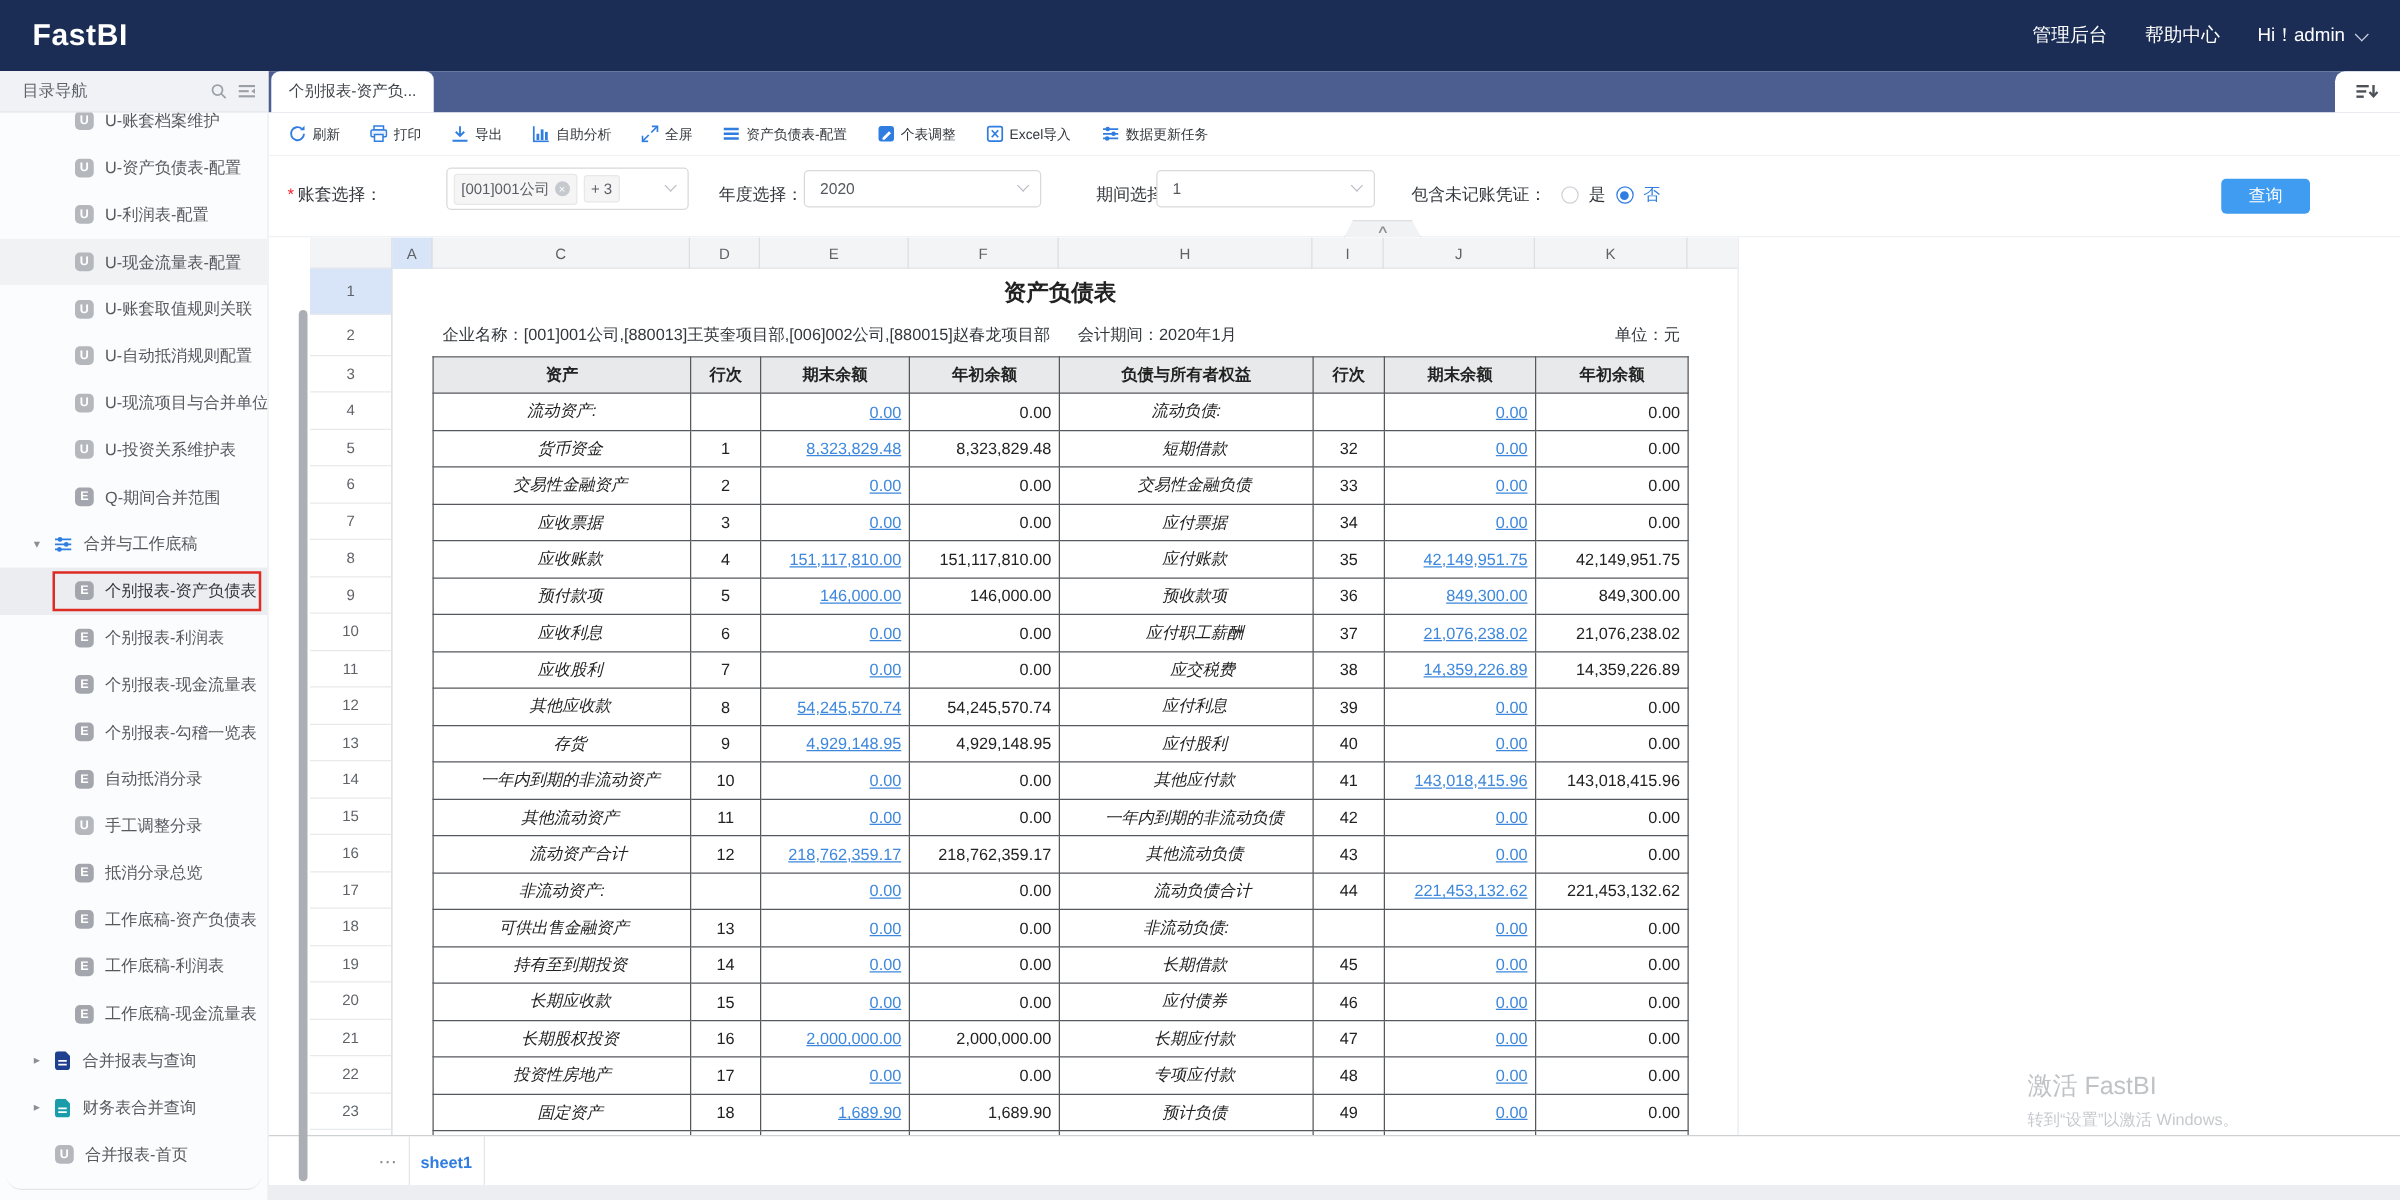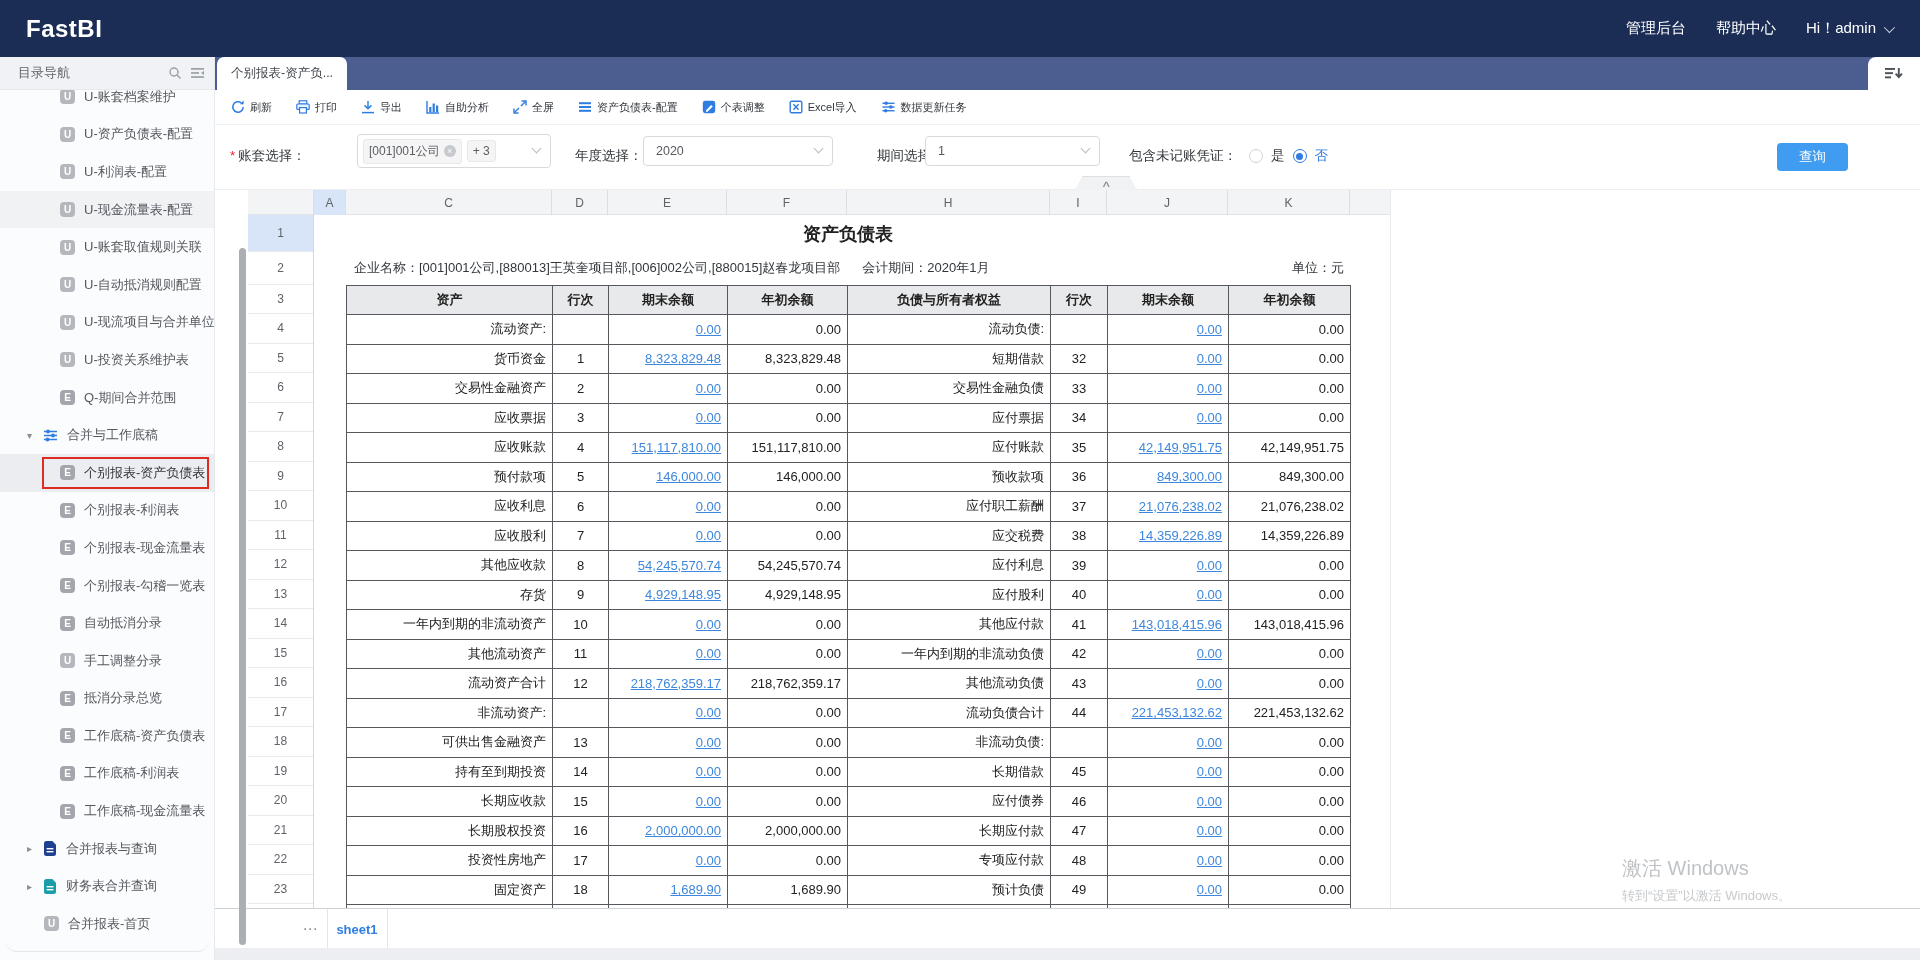--- a/index.html
+++ b/index.html
@@ -79,21 +79,21 @@
   .gcell.hl { background:#d8e5f8; }
   .edge-line { position:absolute; left:1175px; top:0; width:1px; height:718px; background:#e8eaed; }
   .sheet-title { position:absolute; left:131px; top:25px; width:1004px; height:37px; display:flex; align-items:center; justify-content:center; font-size:18px; font-weight:700; color:#222; }
   .sheet-meta { position:absolute; left:131px; top:62px; width:1004px; height:32px; display:flex; align-items:center; font-size:13px; color:#33373c; }
   .meta-co { margin-left:8px; }
   .meta-period { margin-left:22px; }
   .meta-unit { margin-left:auto; margin-right:6px; }
   table.bs { position:absolute; left:131px; top:94.5px; border-collapse:collapse; table-layout:fixed; width:1004px; }
   table.bs td, table.bs th { border:1px solid #55585c; font-size:13px; color:#222; height:29.5px; padding:0 6px; overflow:hidden; white-space:nowrap; }
   table.bs th { background:#e8e9ea; font-weight:700; text-align:center; }
-  td.c-name { text-align:right; }
+  td.c-name { text-align:center;font-style:italic; }
   td.c-line { text-align:center; }
   td.c-val { text-align:right; }
   a.cell-link { color:#3d87dc; text-decoration:underline; cursor:pointer; }
 
   
   .sheetbar { position:absolute; left:215px; top:908px; width:1705px; height:40px; background:#fff; border-top:1px solid #cfd2d5; }
   .sb-div { position:absolute; top:0; width:1px; height:40px; background:#e3e5e8; }
   .more-dots { position:absolute; left:80px; top:0; width:32px; height:40px; display:flex; align-items:center; justify-content:center; color:#8a8f96; font-size:15px; letter-spacing:2px; cursor:pointer; }
   .sheet-tab { position:absolute; left:112px; top:0; width:60px; height:40px; display:flex; align-items:center; justify-content:center; color:#2f7de0; font-weight:700; font-size:13px; cursor:pointer; }
   .bottomstrip { position:absolute; left:215px; top:948px; width:1705px; height:12px; background:#eceef1; }
@@ -737,16 +737,16 @@
   <div class="sheetbar">
     <div class="more-dots">⋯</div>
     <div class="sb-div" style="left:112px"></div>
     <div class="sheet-tab">sheet1</div>
     <div class="sb-div" style="left:172px"></div>
   </div>
   <div class="bottomstrip"></div>
   <div class="vscroll"></div>
 
   <div class="watermark">
-    <div class="wm1">激活 Windows</div>
+    <div class="wm1">激活 FastBI</div>
     <div class="wm2">转到“设置”以激活 Windows。</div>
   </div>
 </div>
 
 </body></html>

